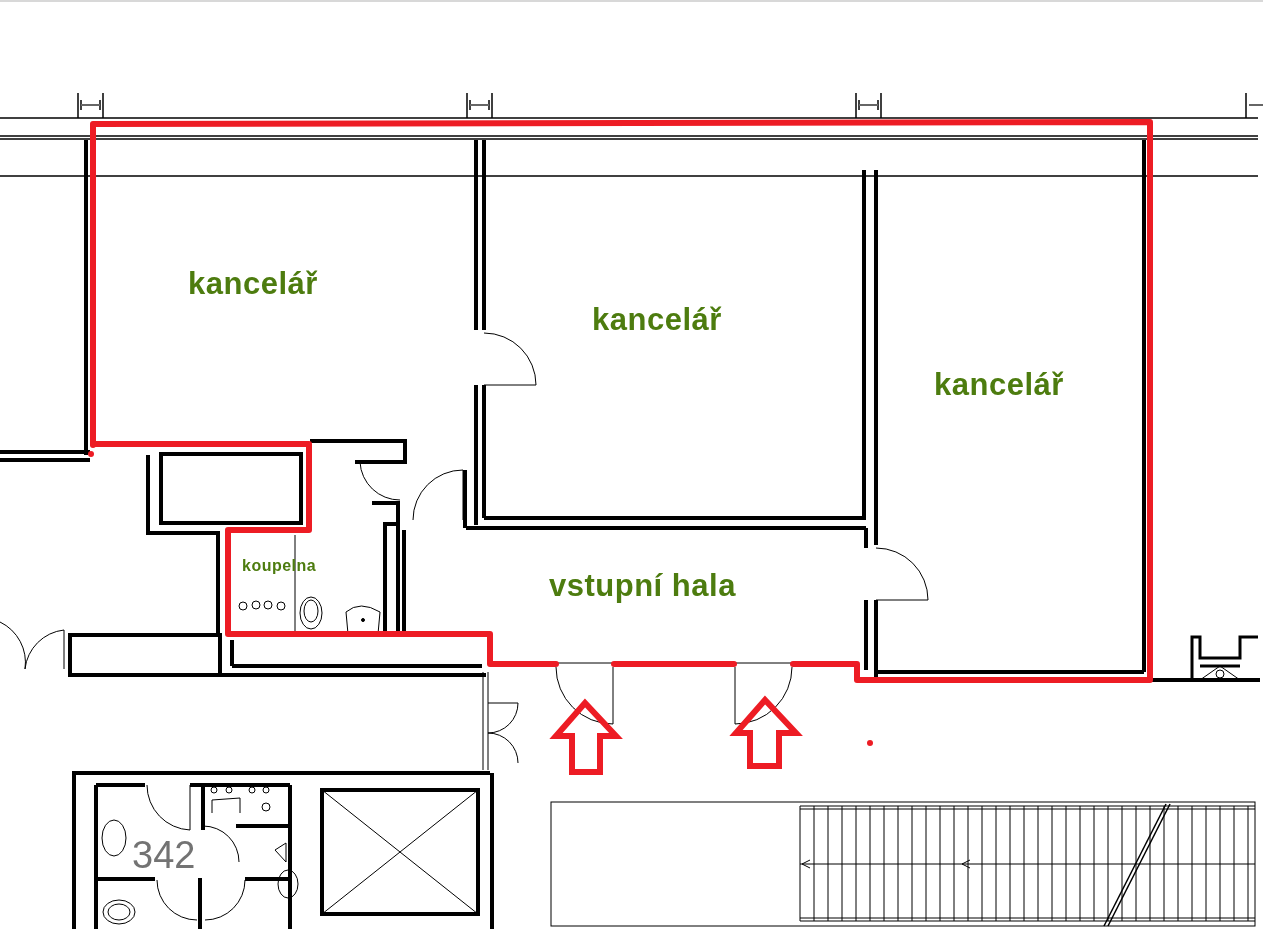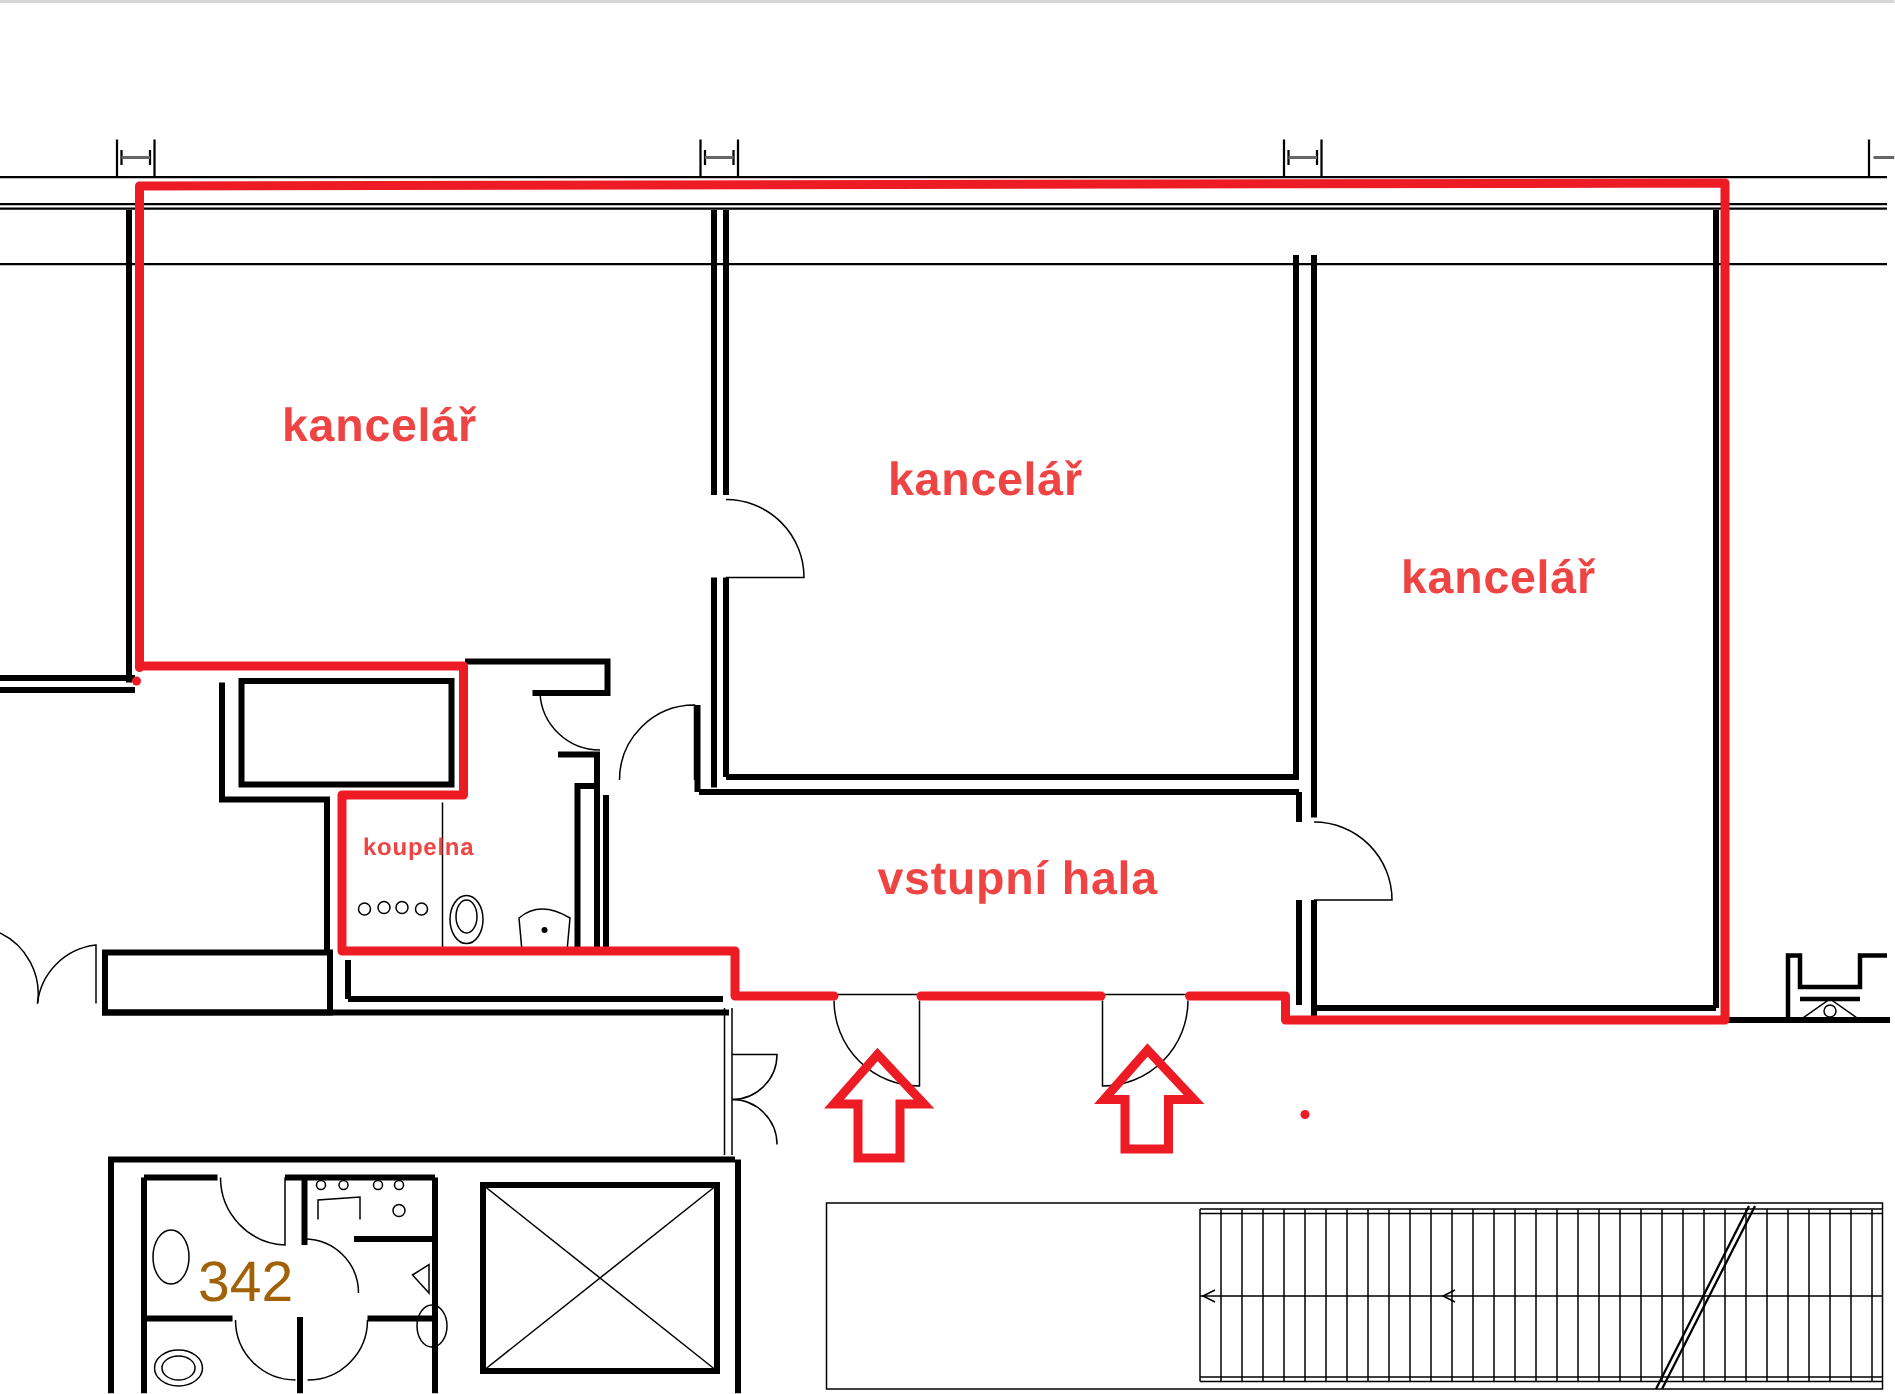--- a/index.html
+++ b/index.html
@@ -1,20 +1,20 @@
 <!DOCTYPE html>
 <html><head>
   <meta charset="utf-8">
   <style>
     html, body { margin: 0; padding: 0; background: #ffffff; }
     body { width: 1263px; height: 929px; position: relative; overflow: hidden; font-family: "Liberation Sans", sans-serif; }
     .topline { position: absolute; left: 0; top: 0; width: 1263px; height: 2px; background: #d8d8d8; }
     svg.plan { position: absolute; left: 0; top: 0; }
-    .room-label { position: absolute; font-family: "Liberation Sans", sans-serif; font-weight: bold; color: #ef4444; white-space: nowrap; letter-spacing: 0.5px; }
-    .room-number { position: absolute; font-family: "Liberation Sans", sans-serif; color: #a16207; white-space: nowrap; }
+    .room-label { position: absolute; font-family: "Liberation Sans", sans-serif; font-weight: bold; color: #4d7c0f; white-space: nowrap; letter-spacing: 0.5px; }
+    .room-number { position: absolute; font-family: "Liberation Sans", sans-serif; color: #737373; white-space: nowrap; }
   </style>
 </head>
 <body>
 
 <div class="topline"></div>
 
 <svg class="plan" width="1263" height="929" viewBox="0 0 1263 929" xmlns="http://www.w3.org/2000/svg">
 
   <g stroke="#000" stroke-width="1.5" fill="none">
     <line x1="0" y1="118" x2="1258" y2="118"></line>
@@ -225,14 +225,14 @@
   </g>
   <g stroke="#ed1c24" stroke-width="6" fill="none" stroke-linejoin="miter">
     <polygon points="765,700 736,733 750,733 750,766 779,766 779,733 796,733"></polygon>
   </g>
 </svg>
 
 <div class="room-label" style="left:188px; top:266px; font-size:31px;">kancelář</div>
 <div class="room-label" style="left:592px; top:302px; font-size:31px;">kancelář</div>
 <div class="room-label" style="left:934px; top:367px; font-size:31px;">kancelář</div>
 <div class="room-label" style="left:242px; top:557px; font-size:16px;">koupelna</div>
-<div class="room-label" style="left:549px; top:568px; font-size:31px;margin-left:36px;">vstupní hala</div>
+<div class="room-label" style="left:549px; top:568px; font-size:31px;">vstupní hala</div>
 <div class="room-number" style="left:132px; top:834px; font-size:38px;">342</div>
 
 </body></html>

